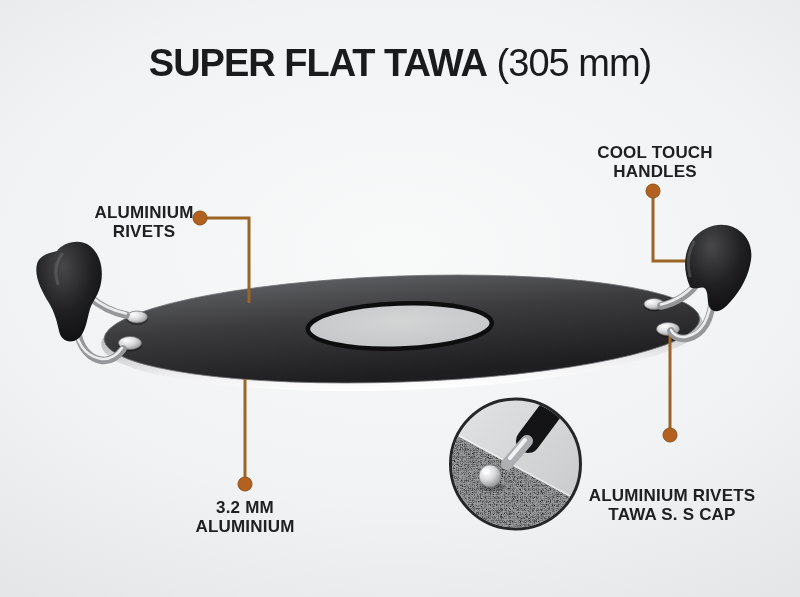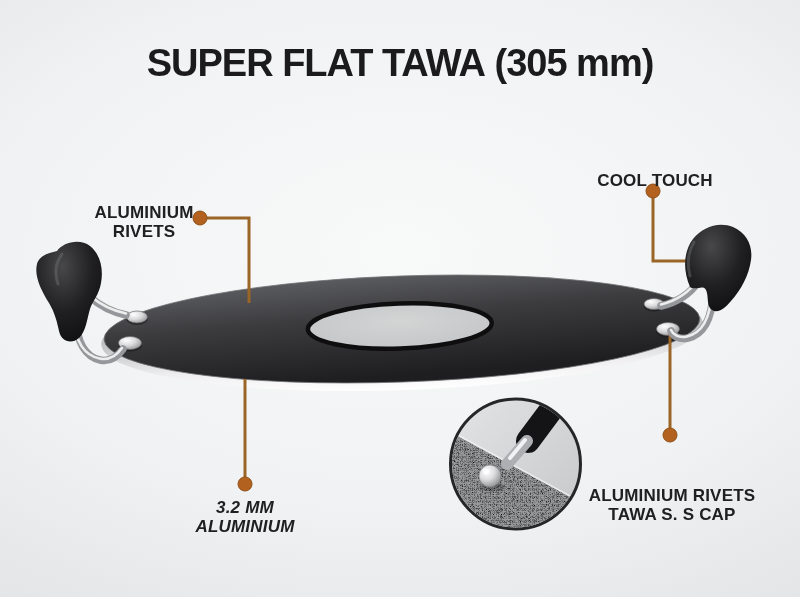--- a/index.html
+++ b/index.html
@@ -8,28 +8,28 @@
     position:relative;width:800px;height:597px;
     background:radial-gradient(115% 95% at 50% 42%,
       var(--background-top,#f8f9f9) 0%, #f1f2f3 45%, #e4e5e7 75%, var(--background-edge,#d9dadc) 100%);
   }
   .scene{position:absolute;left:0;top:0;width:800px;height:597px;}
   .title{
     position:absolute;left:0;top:42px;width:800px;text-align:center;
     font-size:38px;letter-spacing:-1px;color:var(--title-text,#1b1b1d);white-space:nowrap;
   }
   .title .bold{font-weight:700;}
-  .title .regular{font-weight:700;}
+  .title .regular{font-weight:400;}
   .callout-label{
     position:absolute;text-align:center;font-weight:700;font-size:17px;line-height:19px;
     color:var(--label-text,#202022);letter-spacing:0.2px;
   }
   .lbl-nonstick{left:64px;top:203px;width:160px;}
-  .lbl-cool-touch{left:575px;top:143px;width:160px;margin-top:28px;}
-  .lbl-thickness{left:165px;top:498px;width:160px;font-style:italic;}
+  .lbl-cool-touch{left:575px;top:143px;width:160px;}
+  .lbl-thickness{left:165px;top:498px;width:160px;}
   .lbl-rivets{left:572px;top:453px;width:200px;margin-top:33px;}
 </style>
 </head>
 <body>
 
 <div class="stage">
 
   <svg class="scene" viewBox="0 0 800 597" aria-hidden="true">
     <defs>
       <linearGradient id="surfGrad" x1="0" y1="0" x2="0.25" y2="1">
@@ -168,20 +168,21 @@
     <span class="bold">SUPER FLAT TAWA</span>
     <span class="regular">(305 mm)</span>
   </div>
 
   <div class="callout-label lbl-nonstick">
     <div>ALUMINIUM</div>
     <div>RIVETS</div>
   </div>
   <div class="callout-label lbl-cool-touch">
     <div>COOL TOUCH</div>
+    <div>HANDLES</div>
   </div>
   <div class="callout-label lbl-thickness">
     <div>3.2 MM</div>
     <div>ALUMINIUM</div>
   </div>
   <div class="callout-label lbl-rivets">
     <div>ALUMINIUM RIVETS</div>
     <div>TAWA S. S CAP</div>
   </div>
 

